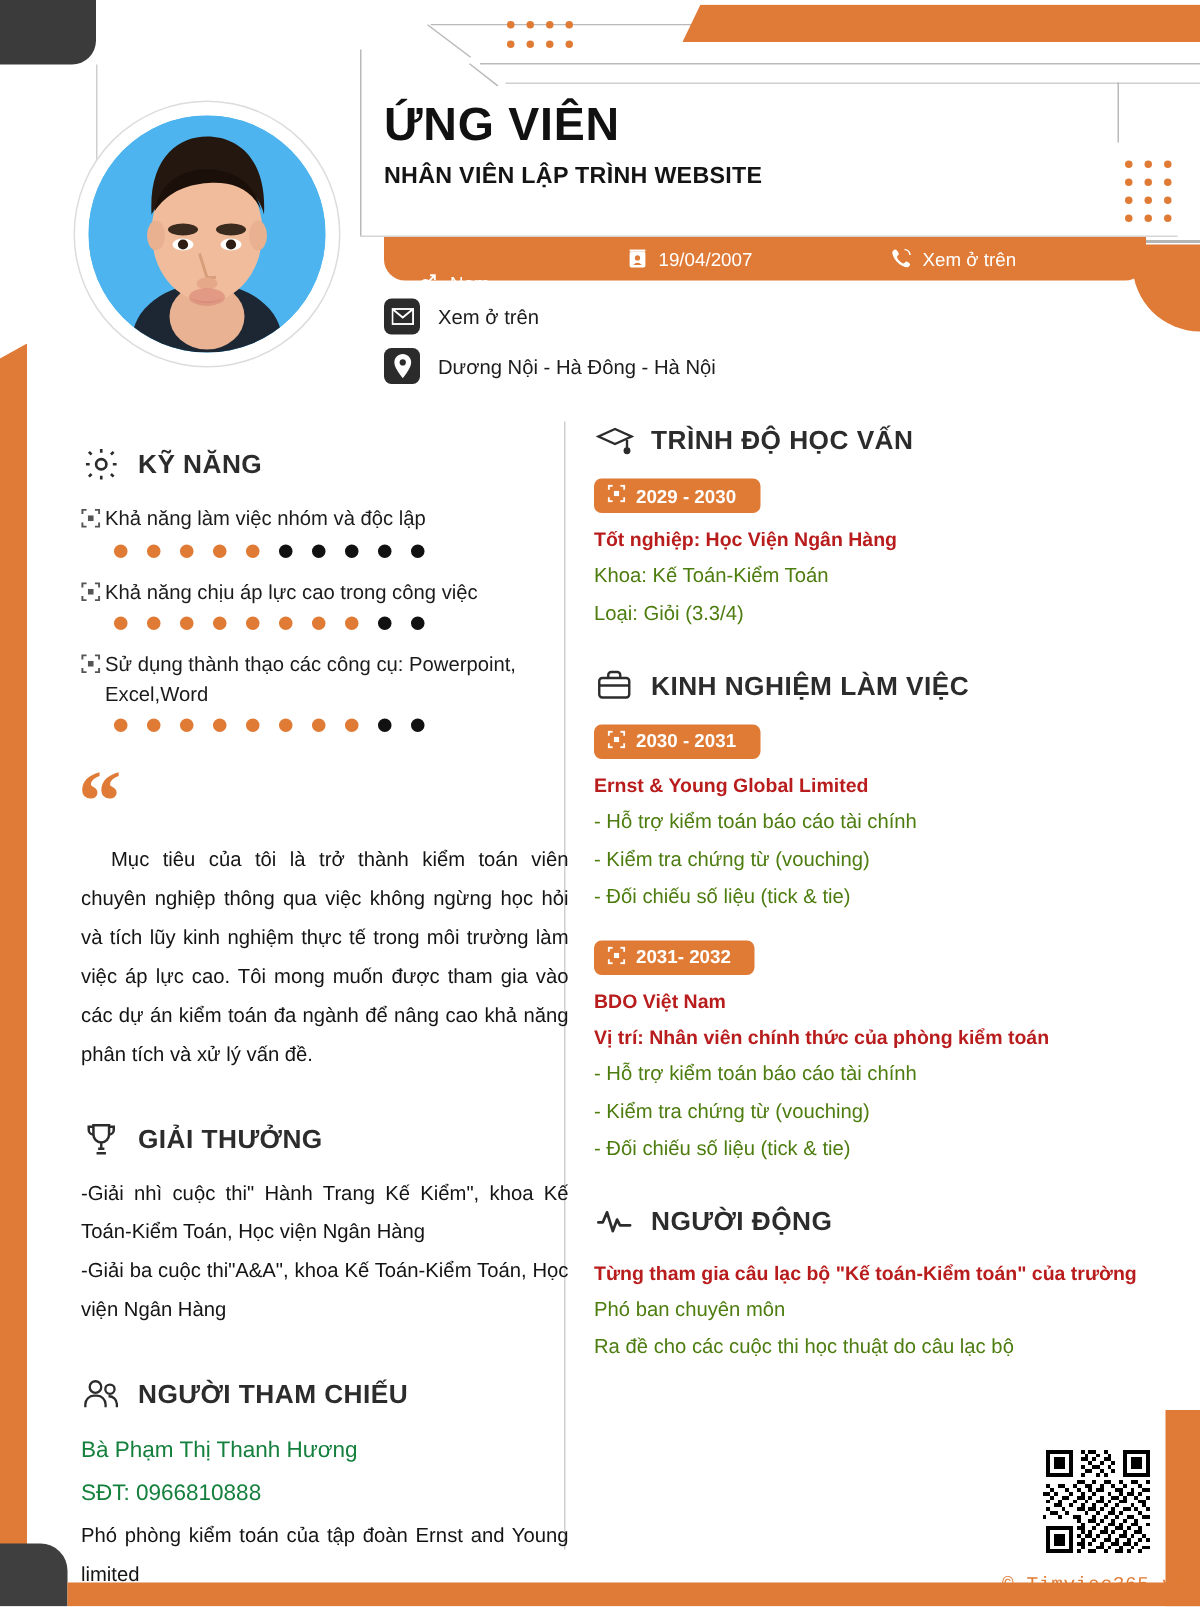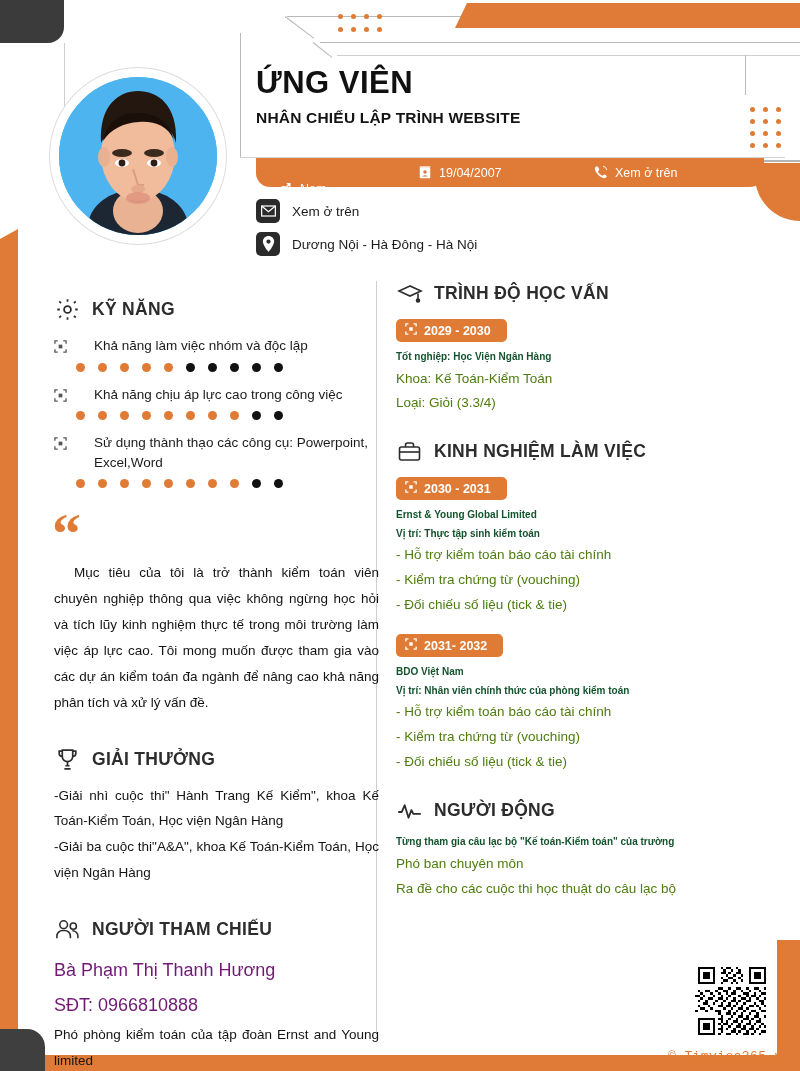--- a/index.html
+++ b/index.html
@@ -125,48 +125,48 @@
   .col-left  { position: absolute; left: 54px; top: 296px; width: 325px; }
   .col-right { position: absolute; left: 396px; top: 280px; width: 375px; }
   .col-divider { position: absolute; left: 376px; top: 281px; width: 1px; height: 752px; background: #cfcfcf; }
 
   .sec-head { display: flex; align-items: center; gap: 11px; }
   .sec-head .sh-ico { width: 27px; height: 27px; flex: none; display:flex; align-items:center; justify-content:center; }
   .sec-title { font-size: 17.5px; font-weight: bold; letter-spacing: .3px; color: #2c2c2c; }
 
   
   .skill { margin-top: 13px; }
-  .skill-row { display: flex; align-items: flex-start; gap: 27px; }
+  .skill-row { display: flex; align-items: flex-start; gap: 3px; }
   .sq-ico { width: 13px; height: 13px; flex: none; margin-top: 3px; }
   .skill-label { font-size: 13.5px; color: #1b1b1b; line-height: 1.45; }
   .dots { display: flex; gap: 13px; margin: 7px 0 0 22px; }
   .dots i { width: 9px; height: 9px; border-radius: 50%; background: #111; display: block; }
   .dots i.on { background: #e07b36; }
 
   
   .quote-mark {
     font-family: "Liberation Serif", serif; font-size: 58px; color: #df7b36;
     line-height: .55; margin: 30px 0 0 -2px; font-weight: bold;
   }
   .quote-text {
     margin-top: 10px; font-size: 13.5px; line-height: 1.92; color: #141414;
     text-align: justify; text-indent: 20px;
   }
 
   .sec-block { margin-top: 30px; }
   .body-line { font-size: 13.5px; line-height: 1.92; color: #141414; text-align: justify; }
-  .plain-line { font-size: 18px; line-height: 1.92; color: #701a75; }
+  .plain-line { font-size: 15px; line-height: 1.92; color: #15803d; }
 
   
   .date-chip {
     display: inline-flex; align-items: center; gap: 7px;
     background: #e07b36; color: #fff; font-size: 12.5px; font-weight: bold;
     padding: 4px 16px 4px 9px; border-radius: 5px; margin: 12px 0 6px;
   }
-  .r-bold { font-size: 10px; font-weight: bold; color: #14532d; line-height: 1.85; }
+  .r-bold { font-size: 13px; font-weight: bold; color: #b91c1c; line-height: 1.85; }
   .r-norm { font-size: 13.5px; color: #4d7c0f; line-height: 1.85; }
   .entry { margin-bottom: 4px; }
 
   
   .qr { position: absolute; left: 695px; top: 964px; width: 74px; height: 74px; }
   .qr svg { display: block; }
   .footer-credit {
     position: absolute; left: 668px; top: 1049px;
     font-family: "Liberation Mono", monospace; font-size: 13px; color: #df7b36; letter-spacing: .4px;
   }
@@ -238,21 +238,21 @@
         <path d="M74 92 L79 108 L85 108" stroke="#d99f7c" stroke-width="2" fill="none"></path>
         <ellipse cx="79" cy="112" rx="7" ry="4" fill="#e5a98a"></ellipse>
         <path d="M68 122 Q79 128 90 122 Q79 126 68 122 Z" fill="#c97c70"></path>
         <ellipse cx="79" cy="121" rx="12" ry="6" fill="#dd8f7e" opacity=".75"></ellipse>
       </svg>
     </div>
   </div>
 
   <div class="name-block">
     <div class="cand-name">ỨNG VIÊN</div>
-    <div class="cand-role">NHÂN CHIẾU LẬP TRÌNH WEBSITE</div>
+    <div class="cand-role">NHÂN VIÊN LẬP TRÌNH WEBSITE</div>
   </div>
   <div class="header-rule"></div>
 
   <div class="contact-bar">
     <div class="cb-item i1">
       <span>
         <svg width="15" height="15" viewBox="0 0 24 24" fill="none" stroke="#fff" stroke-width="2">
           <circle cx="9" cy="14" r="5"></circle>
             <path d="M13 10 L19 4 M14 4h5v5"></path>
         </svg>
@@ -466,21 +466,20 @@
       <span class="date-chip">
         <span>
           <svg width="12" height="12" viewBox="0 0 14 14" fill="none" stroke="#fff" stroke-width="1.5">
             <path d="M1 4V1h3M10 1h3v3M13 10v3h-3M4 13H1v-3"></path>
               <rect x="5" y="5" width="4" height="4" fill="#fff" stroke="none"></rect>
           </svg>
         </span>
         <span>2030 - 2031</span>
       </span>
       <div class="r-bold">Ernst &amp; Young Global Limited</div>
-      <div class="r-bold">Vị trí: Thực tập sinh kiểm toán</div>
       <div class="r-norm">- Hỗ trợ kiểm toán báo cáo tài chính</div>
       <div class="r-norm">- Kiểm tra chứng từ (vouching)</div>
       <div class="r-norm">- Đối chiếu số liệu (tick &amp; tie)</div>
     </div>
 
     <div class="entry">
       <span class="date-chip">
         <span>
           <svg width="12" height="12" viewBox="0 0 14 14" fill="none" stroke="#fff" stroke-width="1.5">
             <path d="M1 4V1h3M10 1h3v3M13 10v3h-3M4 13H1v-3"></path>

